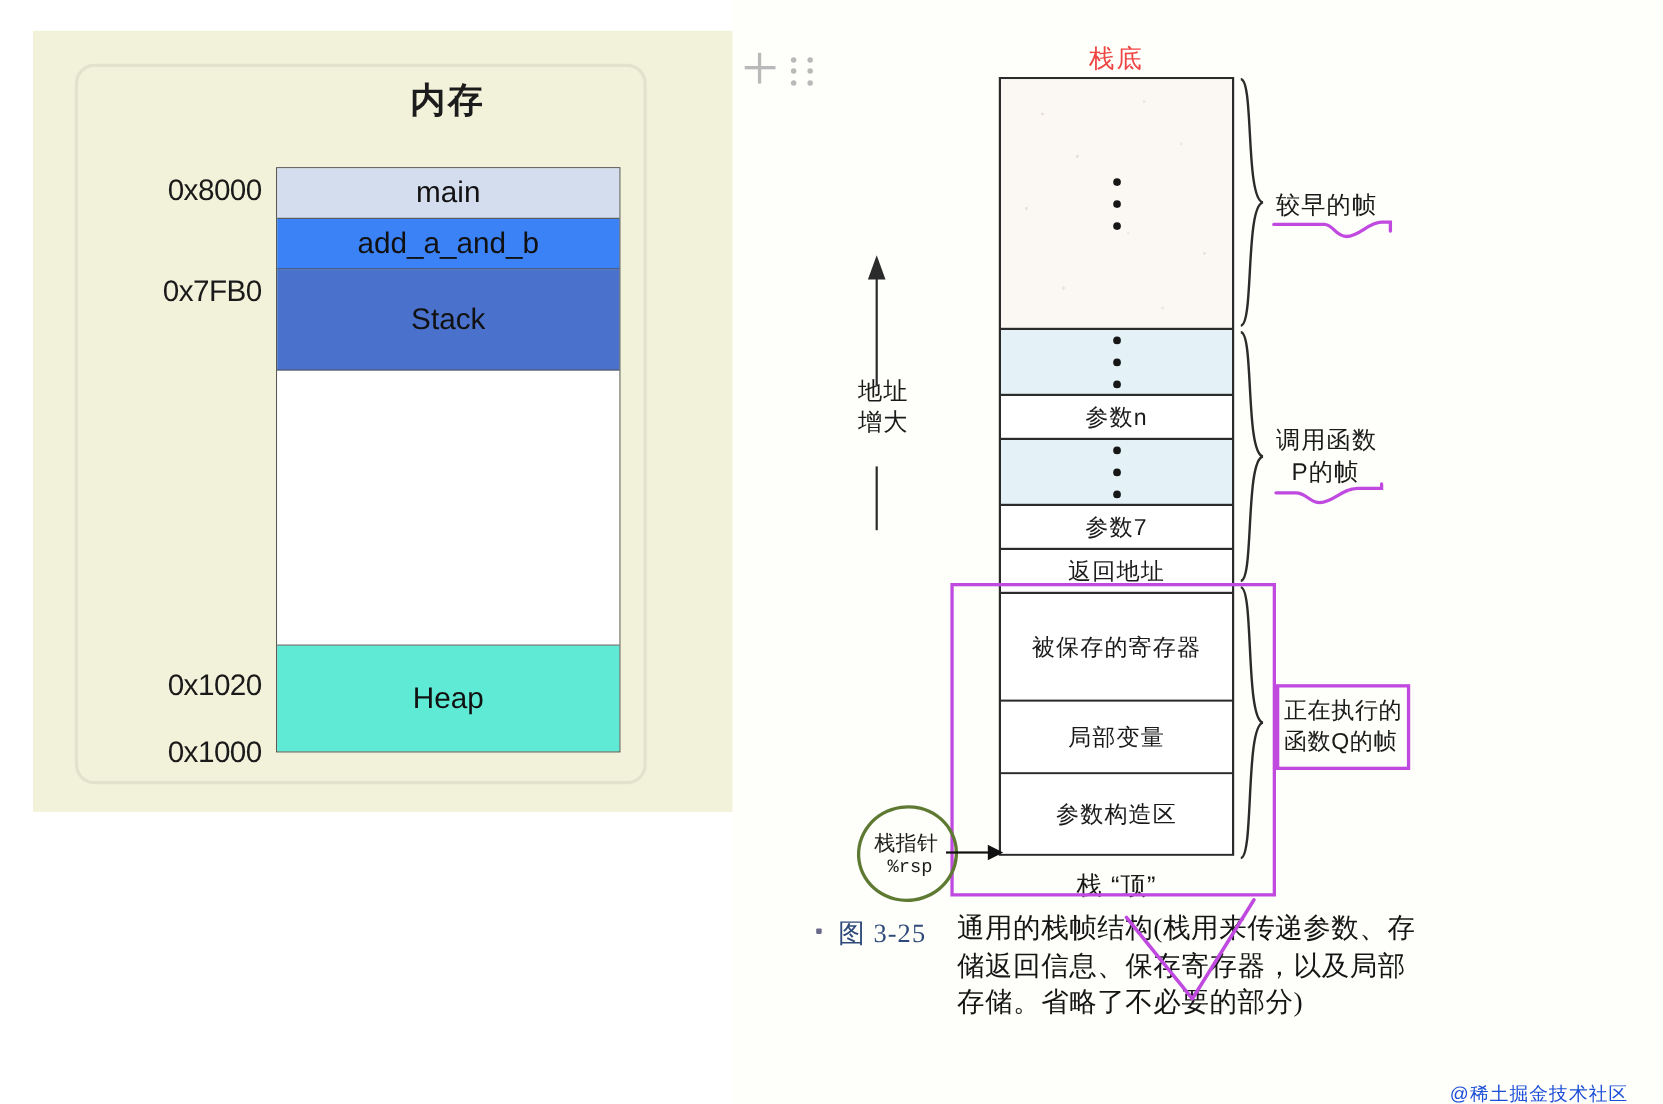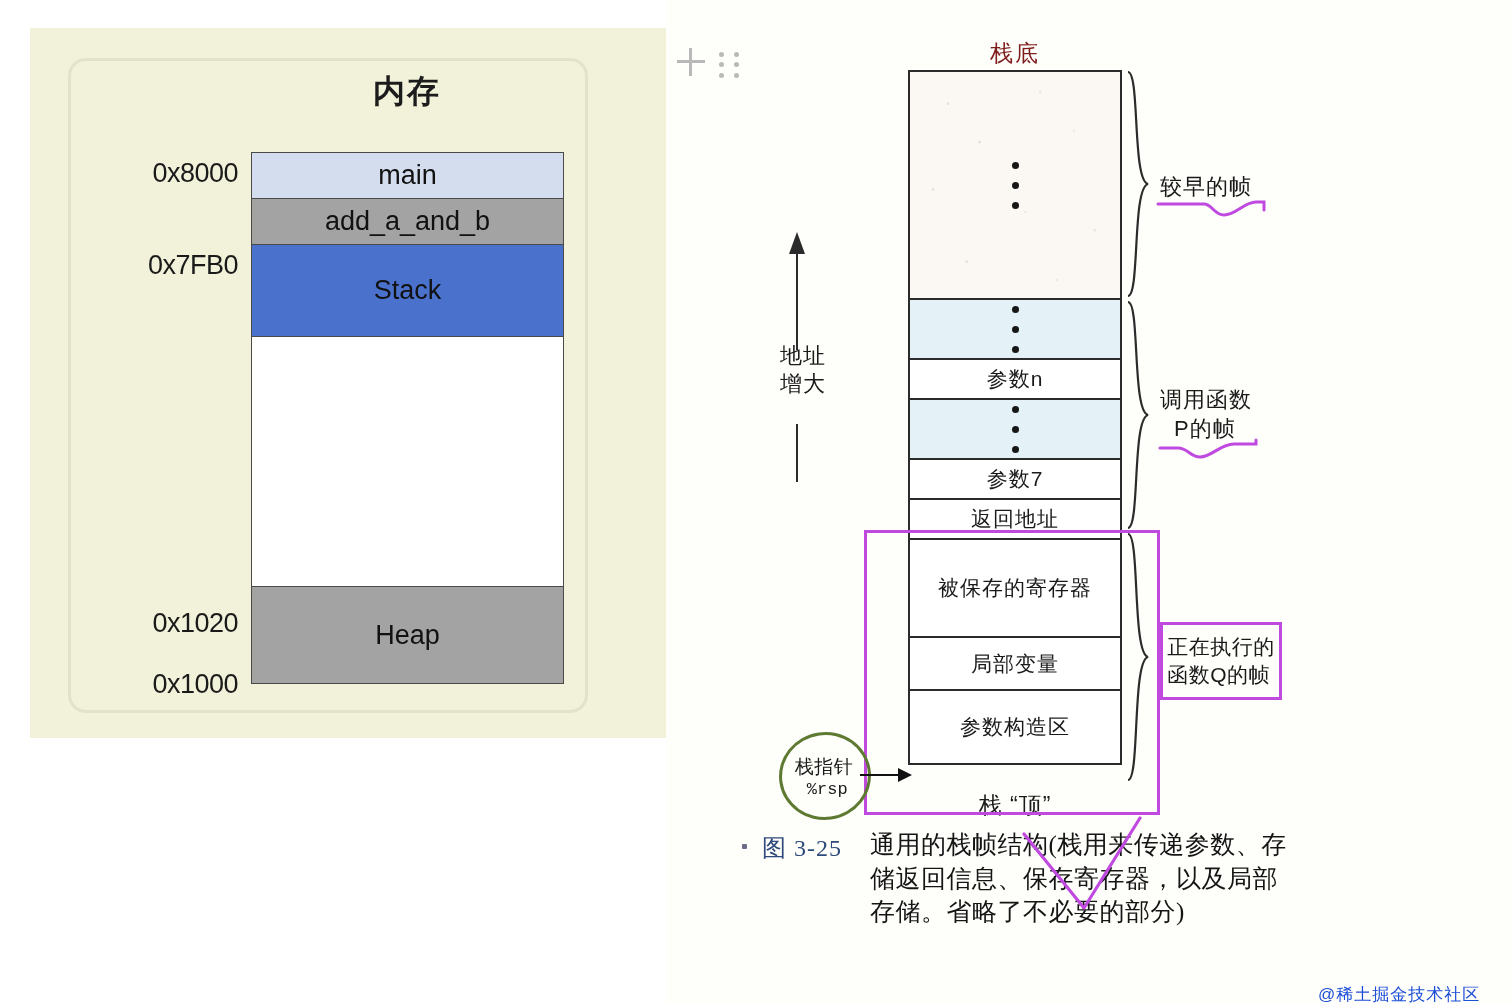--- a/index.html
+++ b/index.html
@@ -98,21 +98,21 @@
       radial-gradient(circle at 27% 84%, rgba(160,140,120,.18) 0 1.3px, transparent 1.7px),
       radial-gradient(circle at 70% 92%, rgba(150,130,115,.15) 0 1.1px, transparent 1.5px),
       #fbf8f4;
   }
   .fcell.tint{background:#e4f2f7;}
   .vdots{display:flex;flex-direction:column;align-items:center;gap:13px;}
   .vdots u{display:block;width:7px;height:7px;border-radius:50%;background:#161616;}
 
   .cap-top{
     position:absolute;left:908px;top:38px;width:214px;text-align:center;
-    font-size:23px;letter-spacing:2px;color:#7f1d1d;
+    font-size:23px;letter-spacing:2px;color:#ef4444;
   }
   .cap-bot{
     position:absolute;left:908px;top:790px;width:214px;text-align:center;
     font-size:23px;letter-spacing:1px;color:#1a1a1a;
   }
 
   
   .brace{position:absolute;color:#2b2b2b;font-weight:300;}
   .brace svg{display:block;}
 
@@ -174,24 +174,24 @@
   <div id="left-inner"></div>
   <div id="mem-title">内存</div>
 
   <div class="addr-label" style="top:130px;">0x8000</div>
   <div class="addr-label" style="top:222px;">0x7FB0</div>
   <div class="addr-label" style="top:580px;">0x1020</div>
   <div class="addr-label" style="top:641px;">0x1000</div>
 
   <div id="mem-stack">
     <div class="mem-row" style="height:46px;background:#d4ddee;">main</div>
-    <div class="mem-row" style="height:46px;background:#a3a3a3;">add_a_and_b</div>
+    <div class="mem-row" style="height:46px;background:#3b82f6;">add_a_and_b</div>
     <div class="mem-row" style="height:92px;background:#4a72cc;">Stack</div>
     <div class="mem-row" style="height:250px;background:#ffffff;"></div>
-    <div class="mem-row" style="height:96px;background:#a3a3a3;">Heap</div>
+    <div class="mem-row" style="height:96px;background:#5eead4;">Heap</div>
   </div>
 </div>
 
 <div id="right-pane"></div>
 
 <div id="icon-plus"></div>
 <div id="icon-grip">
   <i></i>
     <i></i>
     <i></i>
@@ -231,21 +231,21 @@
   <div class="fcell tint" style="height:60px;">
     <span class="vdots">
         <u></u>
         <u></u>
         <u></u>
       </span>
   </div>
   <div class="fcell" style="height:40px;">参数7</div>
   <div class="fcell" style="height:40px;">返回地址</div>
   <div class="fcell" style="height:98px;">被保存的寄存器</div>
-  <div class="fcell" style="height:53px;">局部变量</div>
+  <div class="fcell" style="height:66px;">局部变量</div>
   <div class="fcell" style="height:72px;">参数构造区</div>
 </div>
 
 <div class="cap-bot">栈 “顶”</div>
 
 <div class="brace" style="left:1126px;top:70px;">
   <svg width="26" height="228" viewBox="0 0 26 228">
     <path d="M2 2 C14 2 6 110 22 114 C6 118 14 226 2 226" fill="none" stroke="#2b2b2b" stroke-width="2.2"></path>
   </svg>
 </div>

